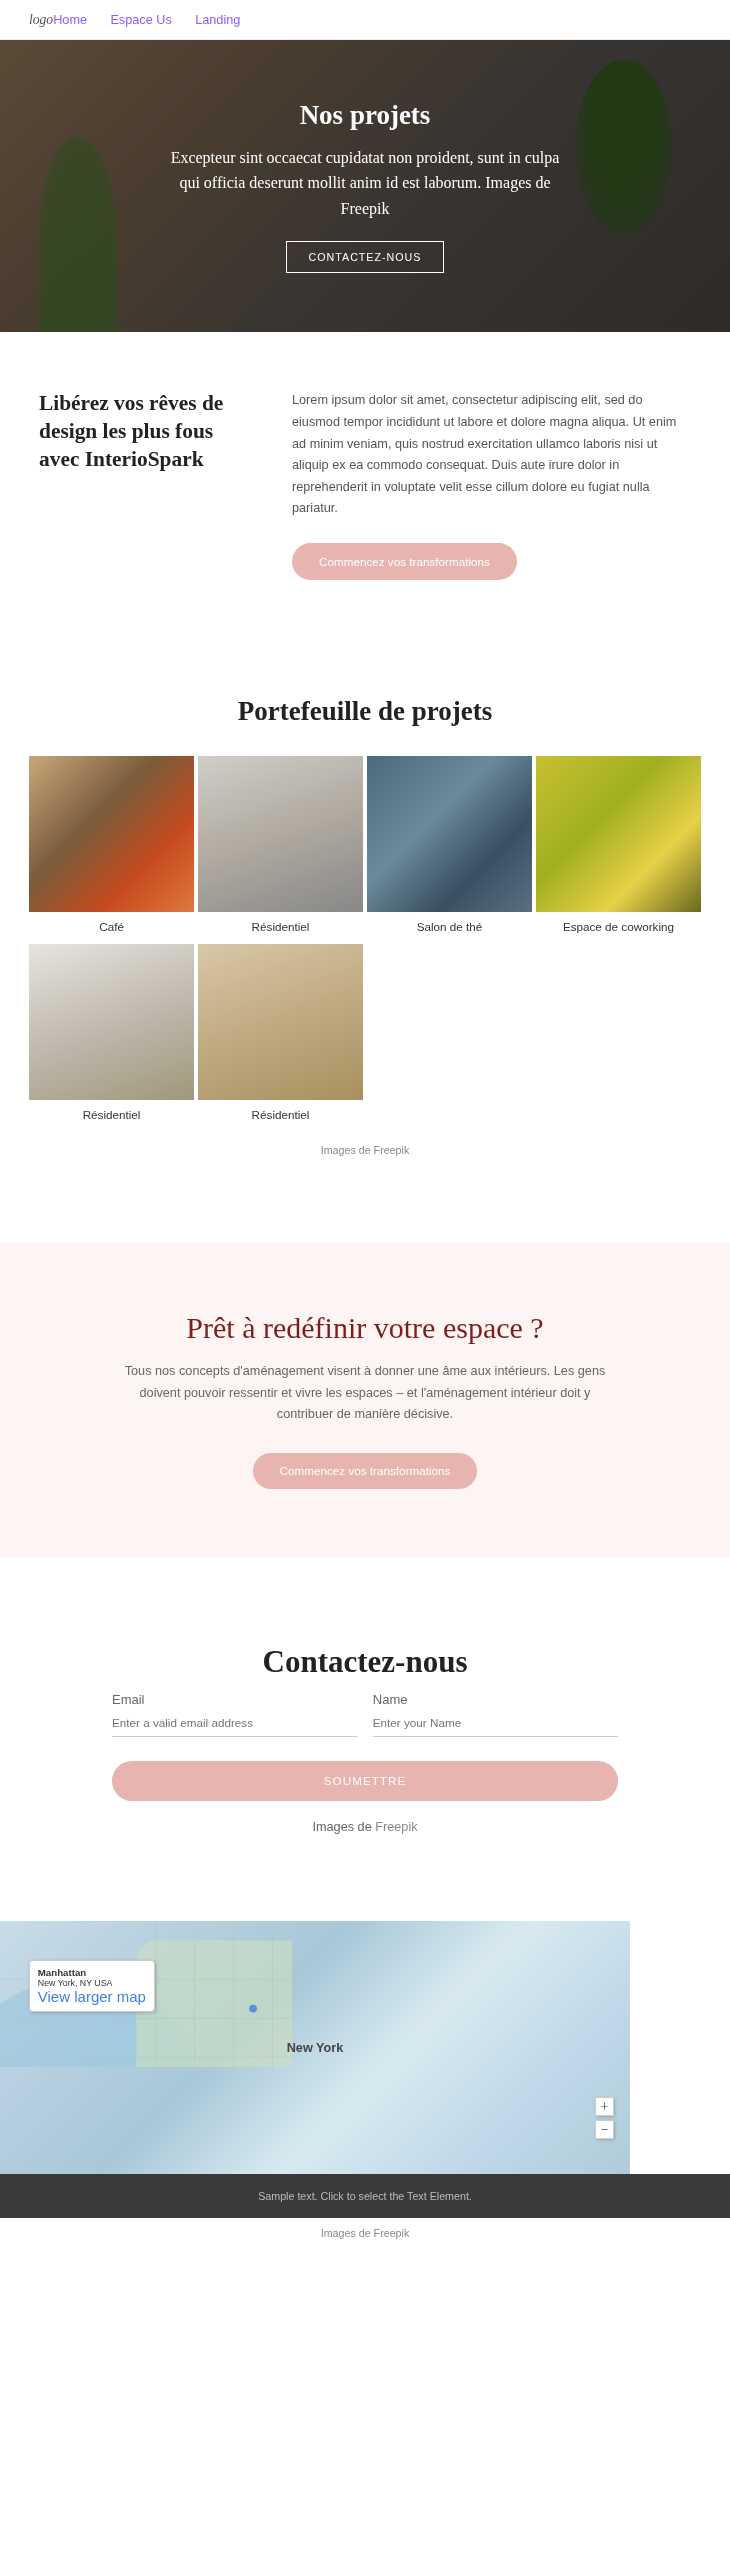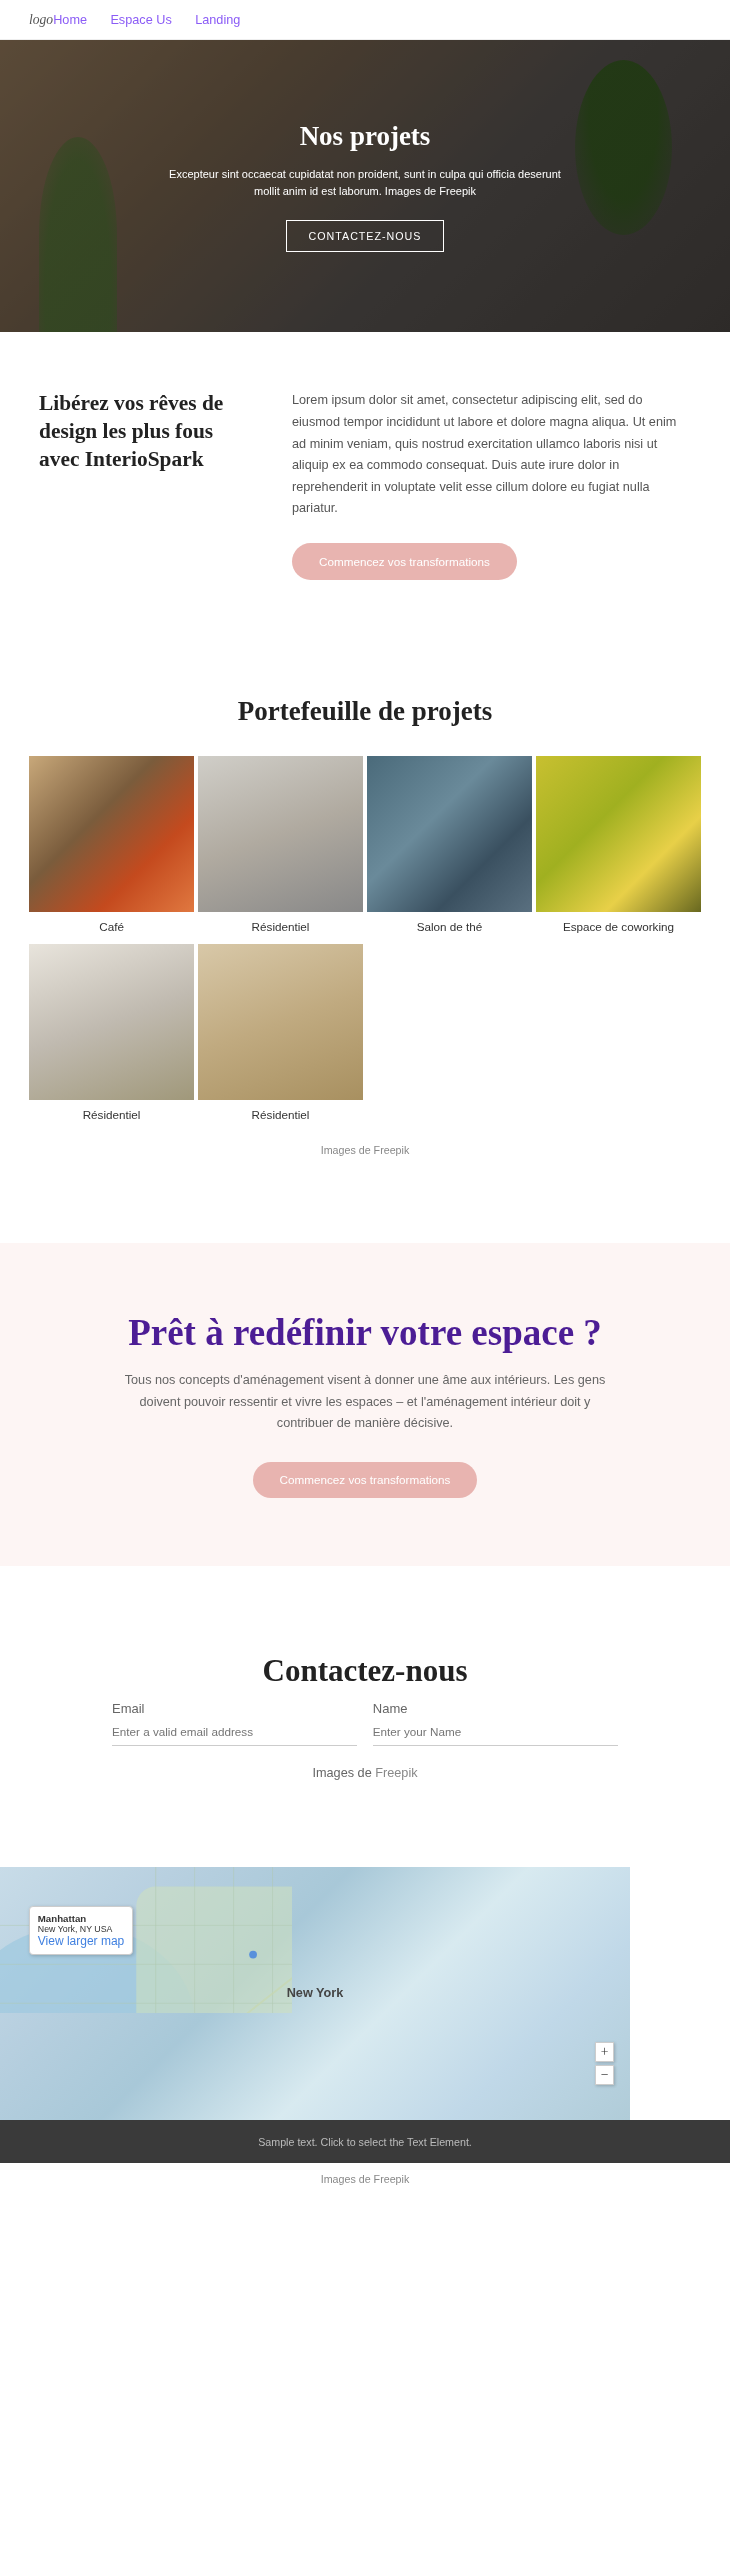--- a/index.html
+++ b/index.html
@@ -36,21 +36,21 @@
       opacity: 0.7;
     }
     .hero-plant-right {
       position: absolute; top: 19.5px; right: 58px; width: 97px; height: 175px;
       background: radial-gradient(ellipse at 50% 30%, #1e3a0f 50%, transparent 100%);
       border-radius: 50%;
       opacity: 0.8;
     }
     .hero-content { position: relative; z-index: 2; text-align: center; color: #fff; padding: 0 39px; }
     .hero-title { font-size: 27px; font-weight: bold; margin-bottom: 13.6px; font-family: Georgia, serif; }
-    .hero-subtitle { font-size: 11px; line-height: 1.6; margin-bottom: 19.5px; font-family: Liberation Sans, sans-serif; max-width: 409px; margin-left: auto; margin-right: auto; }
+    .hero-subtitle { font-size: 16px; line-height: 1.6; margin-bottom: 19.5px; font-family: Liberation Serif, serif; max-width: 409px; margin-left: auto; margin-right: auto; }
     .hero-subtitle a { color: #fff; }
     .hero-btn {
       display: inline-block; border: 1.5px solid #fff; color: #fff; padding: 8.8px 21.4px;
       font-size: 10.7px; letter-spacing: 1px; text-transform: uppercase; cursor: pointer;
       background: transparent; font-family: Arial, sans-serif;
     }
 
     
     .section-liberez {
       display: flex; padding: 58px 39px; gap: 39px; align-items: flex-start;
@@ -92,21 +92,21 @@
 
     
     .freepik-credit { font-size: 10.7px; color: #888; font-family: Arial, sans-serif; margin-top: 7.8px; }
     .freepik-credit a { color: #888; }
 
     
     .section-pret {
       background: #fdf5f4; padding: 68px 58px; text-align: center;
       margin: 29px 0;
     }
-    .section-pret h2 { font-size: 37px; font-weight: bold; margin-bottom: 15.6px; color: #4c1d95; }
+    .section-pret h2 { font-size: 30px; font-weight: normal; margin-bottom: 15.6px; color: #7f1d1d; }
     .section-pret p { font-size: 12.7px; line-height: 1.7; color: #666; font-family: Arial, sans-serif; max-width: 487px; margin: 0 auto 27px; }
 
     
     .section-contact { padding: 58px 39px; text-align: center; }
     .section-contact h2 { font-size: 31px; font-weight: bold; margin-bottom: 11.7px; color: #222; }
     .section-contact > p { font-size: 12.7px; color: #666; font-family: Arial, sans-serif; margin-bottom: 29px; }
     .contact-form { max-width: 506px; margin: 0 auto; }
     .form-row { display: flex; gap: 15.6px; margin-bottom: 15.6px; }
     .form-group { flex: 1; text-align: left; }
     .form-group label { display: block; font-size: 13px; color: #666; font-family: Arial, sans-serif; margin-bottom: 1px; }
@@ -254,20 +254,21 @@
     <div class="form-row">
       <div class="form-group">
         <label>Email</label>
         <input type="email" placeholder="Enter a valid email address" style="">
       </div>
       <div class="form-group">
         <label>Name</label>
         <input type="text" placeholder="Enter your Name" style="">
       </div>
     </div>
+    <button class="btn-submit">SOUMETTRE</button>
   </div>
   <p class="freepik-credit" style="margin-top:19.5px;">
     Images de <a>Freepik</a>
   </p>
 </section>
 
 <div class="map-container">
   <div class="map-bg"></div>
 
   <svg class="map-street-lines" xmlns="http://www.w3.org/2000/svg" viewBox="0 0 300 150" width="292" height="146">
@@ -297,21 +298,21 @@
     <line x1="140" y1="240" x2="420" y2="20" stroke="#c8d8b0" stroke-width="2" opacity="0.7"></line>
 
     <circle cx="375" cy="130" r="6" fill="#e05050" opacity="0.9"></circle>
     <circle cx="600" cy="100" r="5" fill="#8050c0" opacity="0.8"></circle>
     <circle cx="260" cy="90" r="4" fill="#4080e0" opacity="0.8"></circle>
   </svg>
 
   <div class="map-marker">
     <strong>Manhattan</strong>
     <span>New York, NY USA</span><br>
-    <a style="font-size:12px;color:#4080e0;margin-top:20px;">View larger map</a>
+    <a style="font-size:15px;color:#4080e0;margin-top:20px;">View larger map</a>
   </div>
 
   <div class="map-label-ny">New York</div>
 
   <div class="map-plus">+</div>
   <div class="map-minus">−</div>
 </div>
 
 <footer>
   <p>Sample text. Click to select the Text Element.</p>

